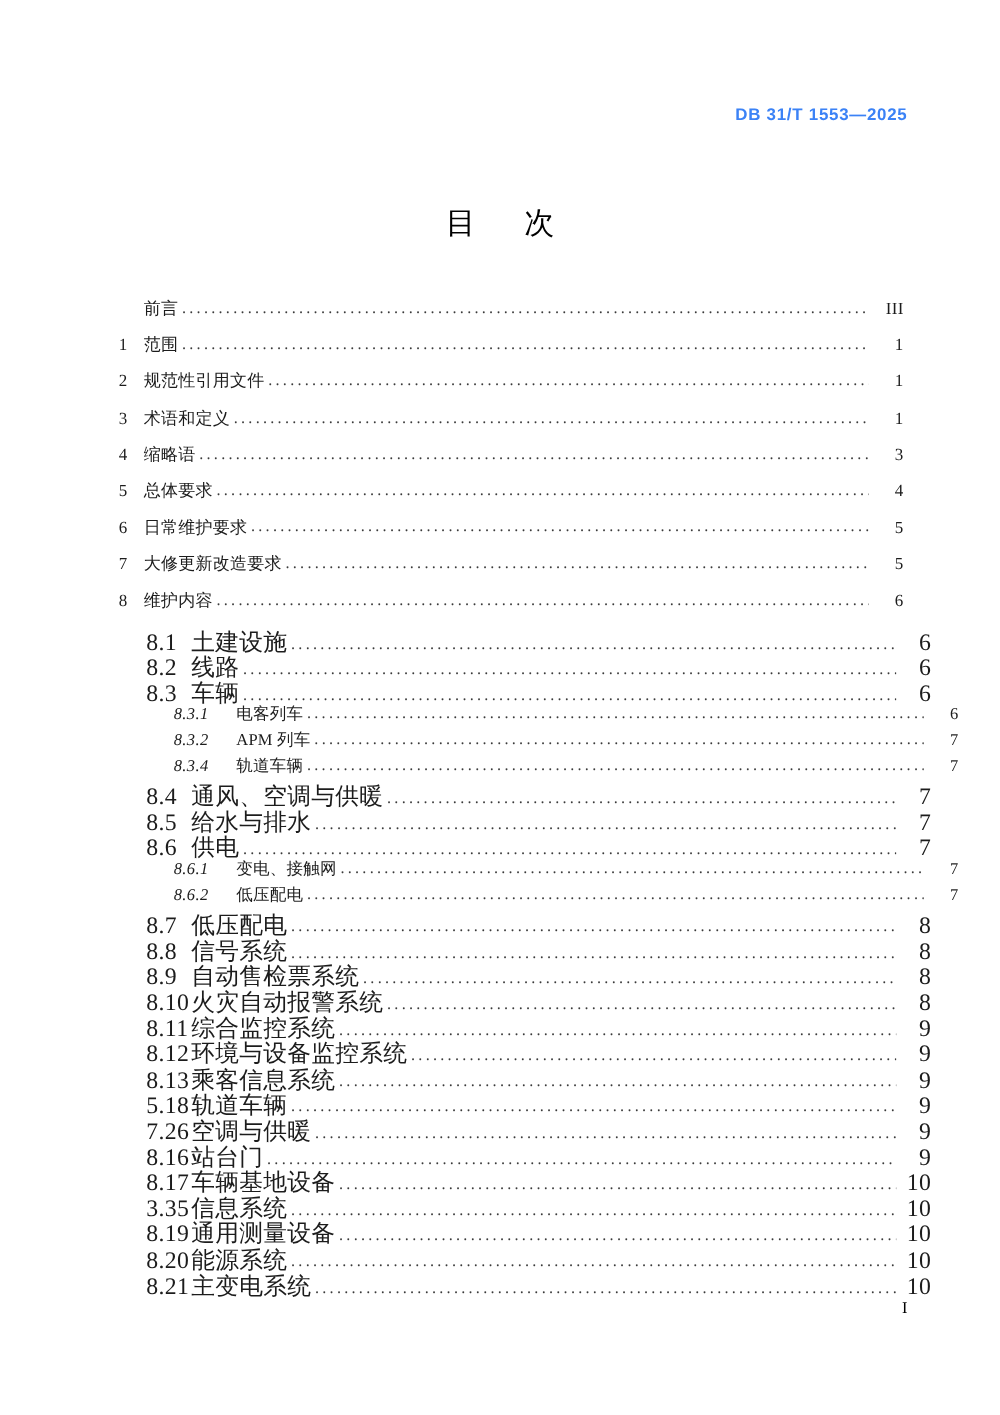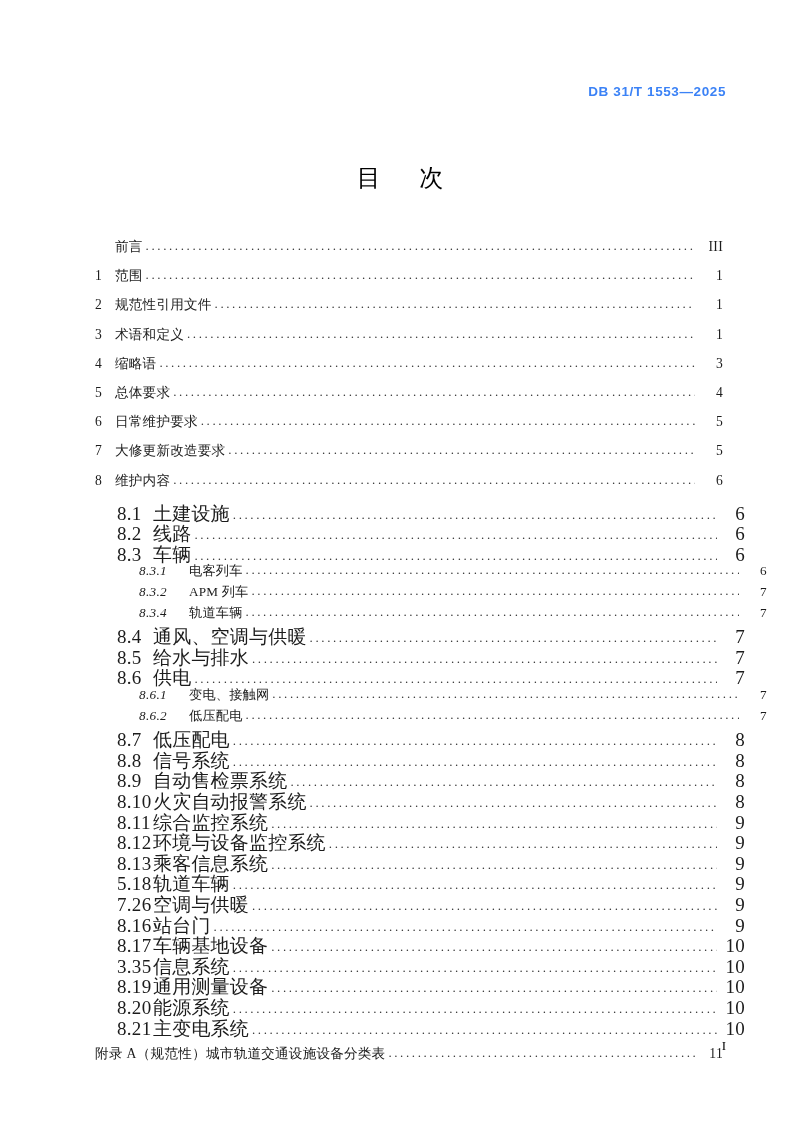--- a/index.html
+++ b/index.html
@@ -332,23 +332,17 @@
         <span class="toc-label">能源系统</span>
         <span class="toc-leader"></span>
         <span class="toc-page">10</span>
       </div>
       <div class="toc-row lvl1">
         <span class="toc-num">8.21</span>
         <span class="toc-label">主变电系统</span>
         <span class="toc-leader"></span>
         <span class="toc-page">10</span>
       </div>
-      <div class="toc-row lvl0 appendix">
-        <span class="toc-num">附录 A（规范性）</span>
-        <span class="toc-label">城市轨道交通设施设备分类表</span>
-        <span class="toc-leader"></span>
-        <span class="toc-page">11</span>
-      </div>
     </div>
 
   <div class="doc-footer">I</div>
 
 </div>
 
 </body></html>

